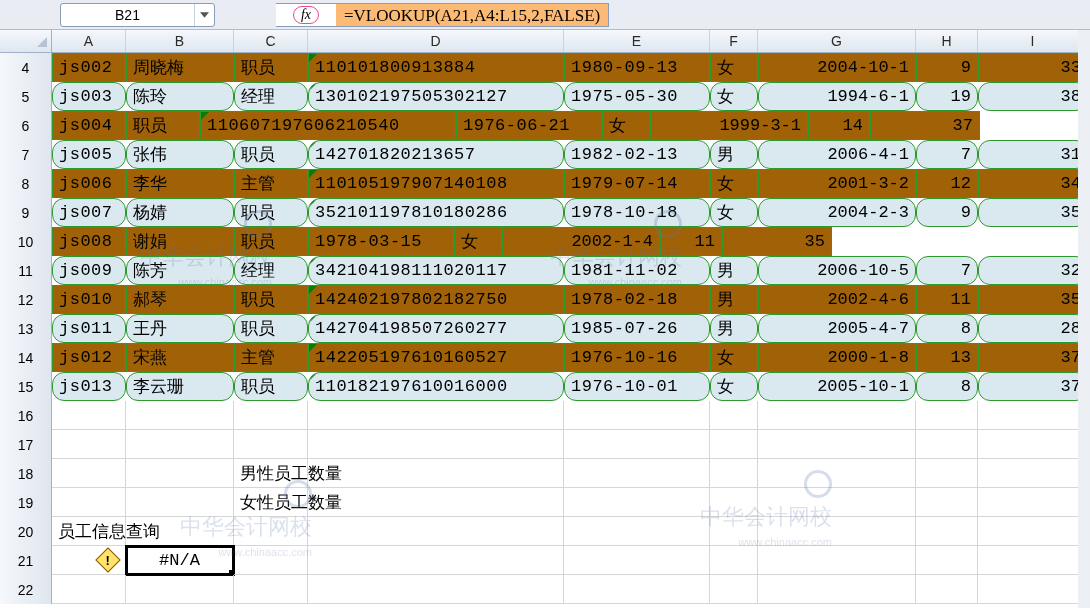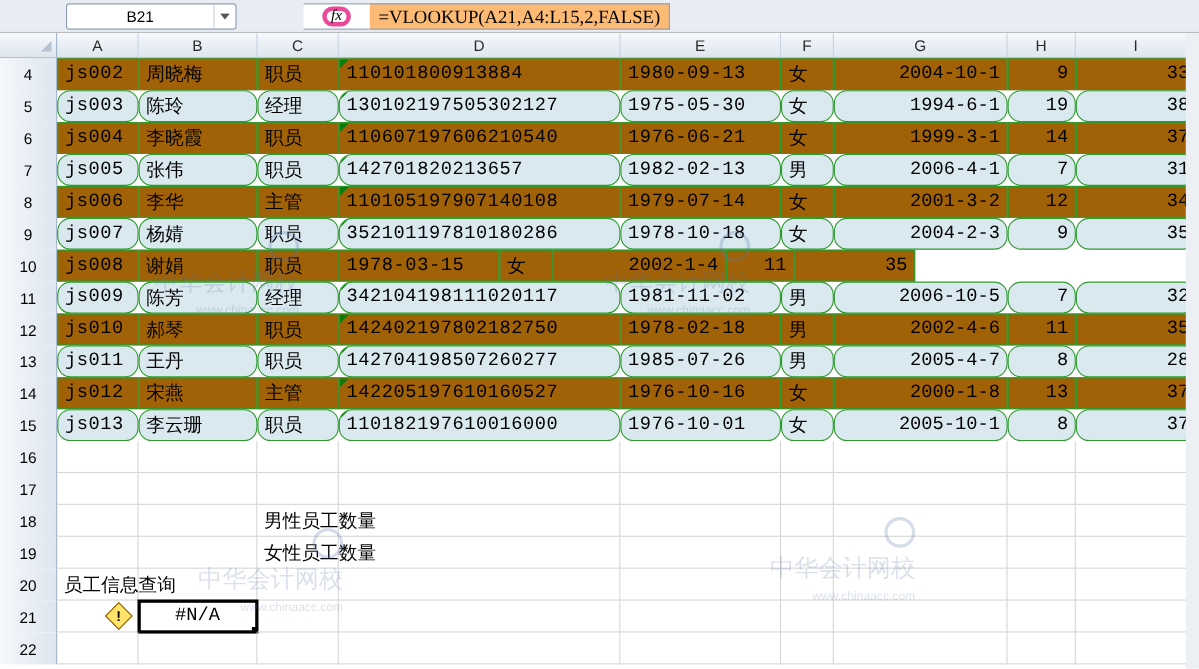--- a/index.html
+++ b/index.html
@@ -62,21 +62,21 @@
     width: 60px;
     height: 24px;
     background:#fff;
     border:1px solid #8a9db8;
     border-left:none;
     border-right:none;
     display:flex;align-items:center;justify-content:center;
     position:relative;
   }
   .fx-btn-wrap .pill {
-    width:26px;height:18px;border:4px solid #ec4899;border-radius:10px;
+    width:26px;height:18px;border:1px solid #ec4899;border-radius:10px;
     display:flex;align-items:center;justify-content:center;
     font-style:italic;font-family:"Times New Roman",serif;font-size:14px;
   }
   .formula-bar {
     height:24px;
     background:#fdba74;
     border:1px solid #8a9db8;
     border-left:none;
     font-family: Liberation Serif, serif;
     font-size:17px;
@@ -251,21 +251,20 @@
         <div class="cell wD dcell striped-b mono tri">130102197505302127</div>
         <div class="cell wE dcell striped-b mono">1975-05-30</div>
         <div class="cell wF dcell striped-b">女</div>
         <div class="cell wG dcell striped-b rnum">1994-6-1</div>
         <div class="cell wH dcell striped-b rnum">19</div>
         <div class="cell wI dcell striped-b rnum">38</div>
       </div>
       <div class="grow">
         <div class="rowhead-col">6</div>
         <div class="cell wA dcell striped-g mono">js004</div>
-        <div class="cell wB dcell striped-g">李晓霞</div>
         <div class="cell wC dcell striped-g">职员</div>
         <div class="cell wD dcell striped-g mono tri">110607197606210540</div>
         <div class="cell wE dcell striped-g mono">1976-06-21</div>
         <div class="cell wF dcell striped-g">女</div>
         <div class="cell wG dcell striped-g rnum">1999-3-1</div>
         <div class="cell wH dcell striped-g rnum">14</div>
         <div class="cell wI dcell striped-g rnum">37</div>
       </div>
       <div class="grow">
         <div class="rowhead-col">7</div>

